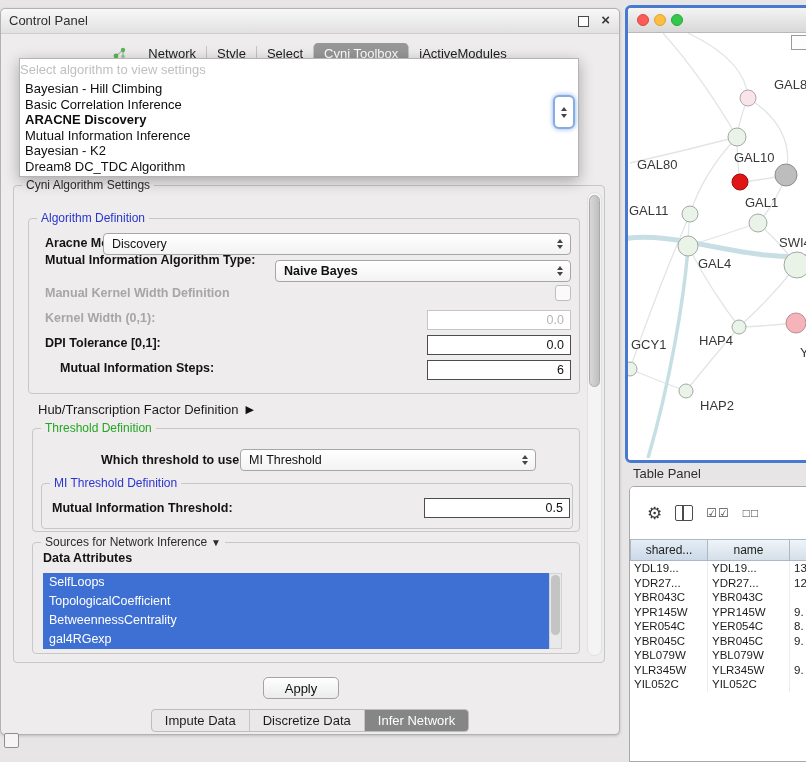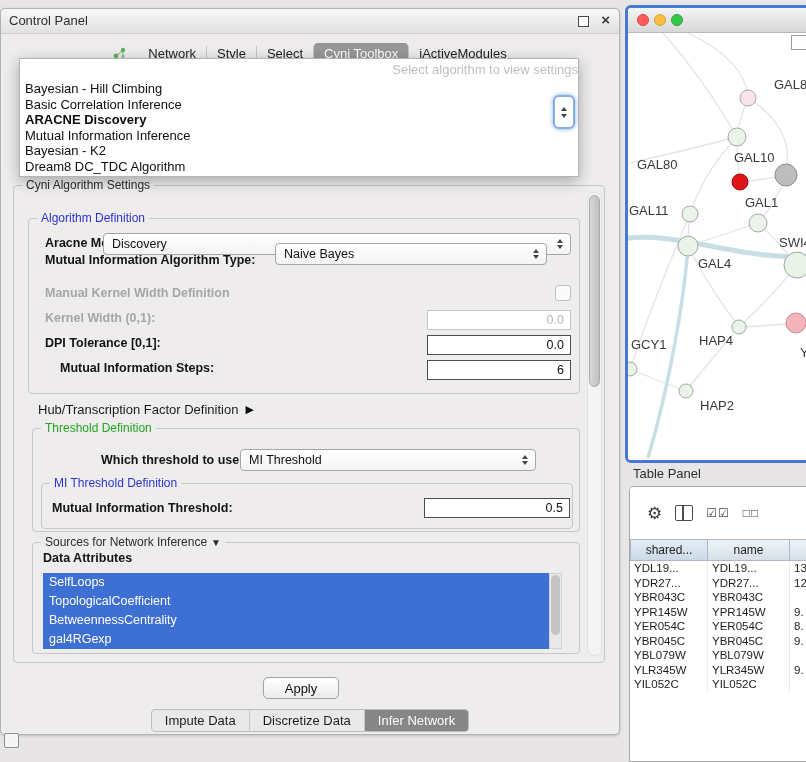--- a/index.html
+++ b/index.html
@@ -17,21 +17,21 @@
 
   
   #cp-tabs{position:absolute;left:0;top:32px;width:100%;height:24px;display:flex;justify-content:center;align-items:center;font-size:13px;color:#1d1d1d;}
   .tab{padding:3px 10px;display:flex;align-items:center;gap:22px;border-radius:4px;}
   .tab.selected{background:#979797;color:#fff;}
   .tabsep{width:1px;height:14px;background:#c5c3c3;}
 
   
   #algo-popup{position:absolute;left:18px;top:49px;width:560px;height:119px;background:#fff;
       border:1px solid #b4b4b4;box-shadow:0 4px 14px rgba(0,0,0,.30);z-index:10;font-size:13px;box-sizing:border-box;}
-  .popup-placeholder{text-align:right;color:#bfbfbf;padding:3px 0 4px;}
+  .popup-placeholder{text-align:left;color:#bfbfbf;padding:3px 0 4px;}
   .popup-item{padding:0 5px;height:15.5px;line-height:15.5px;color:#0e0e0e;white-space:nowrap;}
   .popup-item.selected{font-weight:bold;}
 
   
   #combo-sliver{position:absolute;left:552px;top:86px;width:22px;height:34px;z-index:11;background:#fff;
       border:2px solid #86ace5;border-radius:6px;box-shadow:0 0 5px #86ace5;
       display:flex;flex-direction:column;align-items:center;justify-content:center;gap:3px;box-sizing:border-box;}
 
   
   .group{position:absolute;border:1px solid #c7c7c7;border-radius:4px;box-sizing:border-box;}
@@ -161,21 +161,21 @@
         <span class="lbl" style="left:16px;top:17px;">Aracne Mode:</span>
         <div class="combo" style="left:74px;top:14px;width:468px;">
           <span>Discovery</span>
           <span class="arrows">
               <span class="tri-up"></span>
               <span class="tri-down"></span>
             </span>
         </div>
 
         <span class="lbl" style="left:16px;top:34px;">Mutual Information Algorithm Type:</span>
-        <div class="combo" style="left:246px;top:24px;width:272px;">
+        <div class="combo" style="left:246px;top:41px;width:296px;font-weight:bold;">
           <span>Naive Bayes</span>
           <span class="arrows">
               <span class="tri-up"></span>
               <span class="tri-down"></span>
             </span>
         </div>
 
         <span class="lbl dis" style="left:16px;top:67px;">Manual Kernel Width Definition</span>
         <span class="checkbox" style="left:526px;top:66px;"></span>
 

